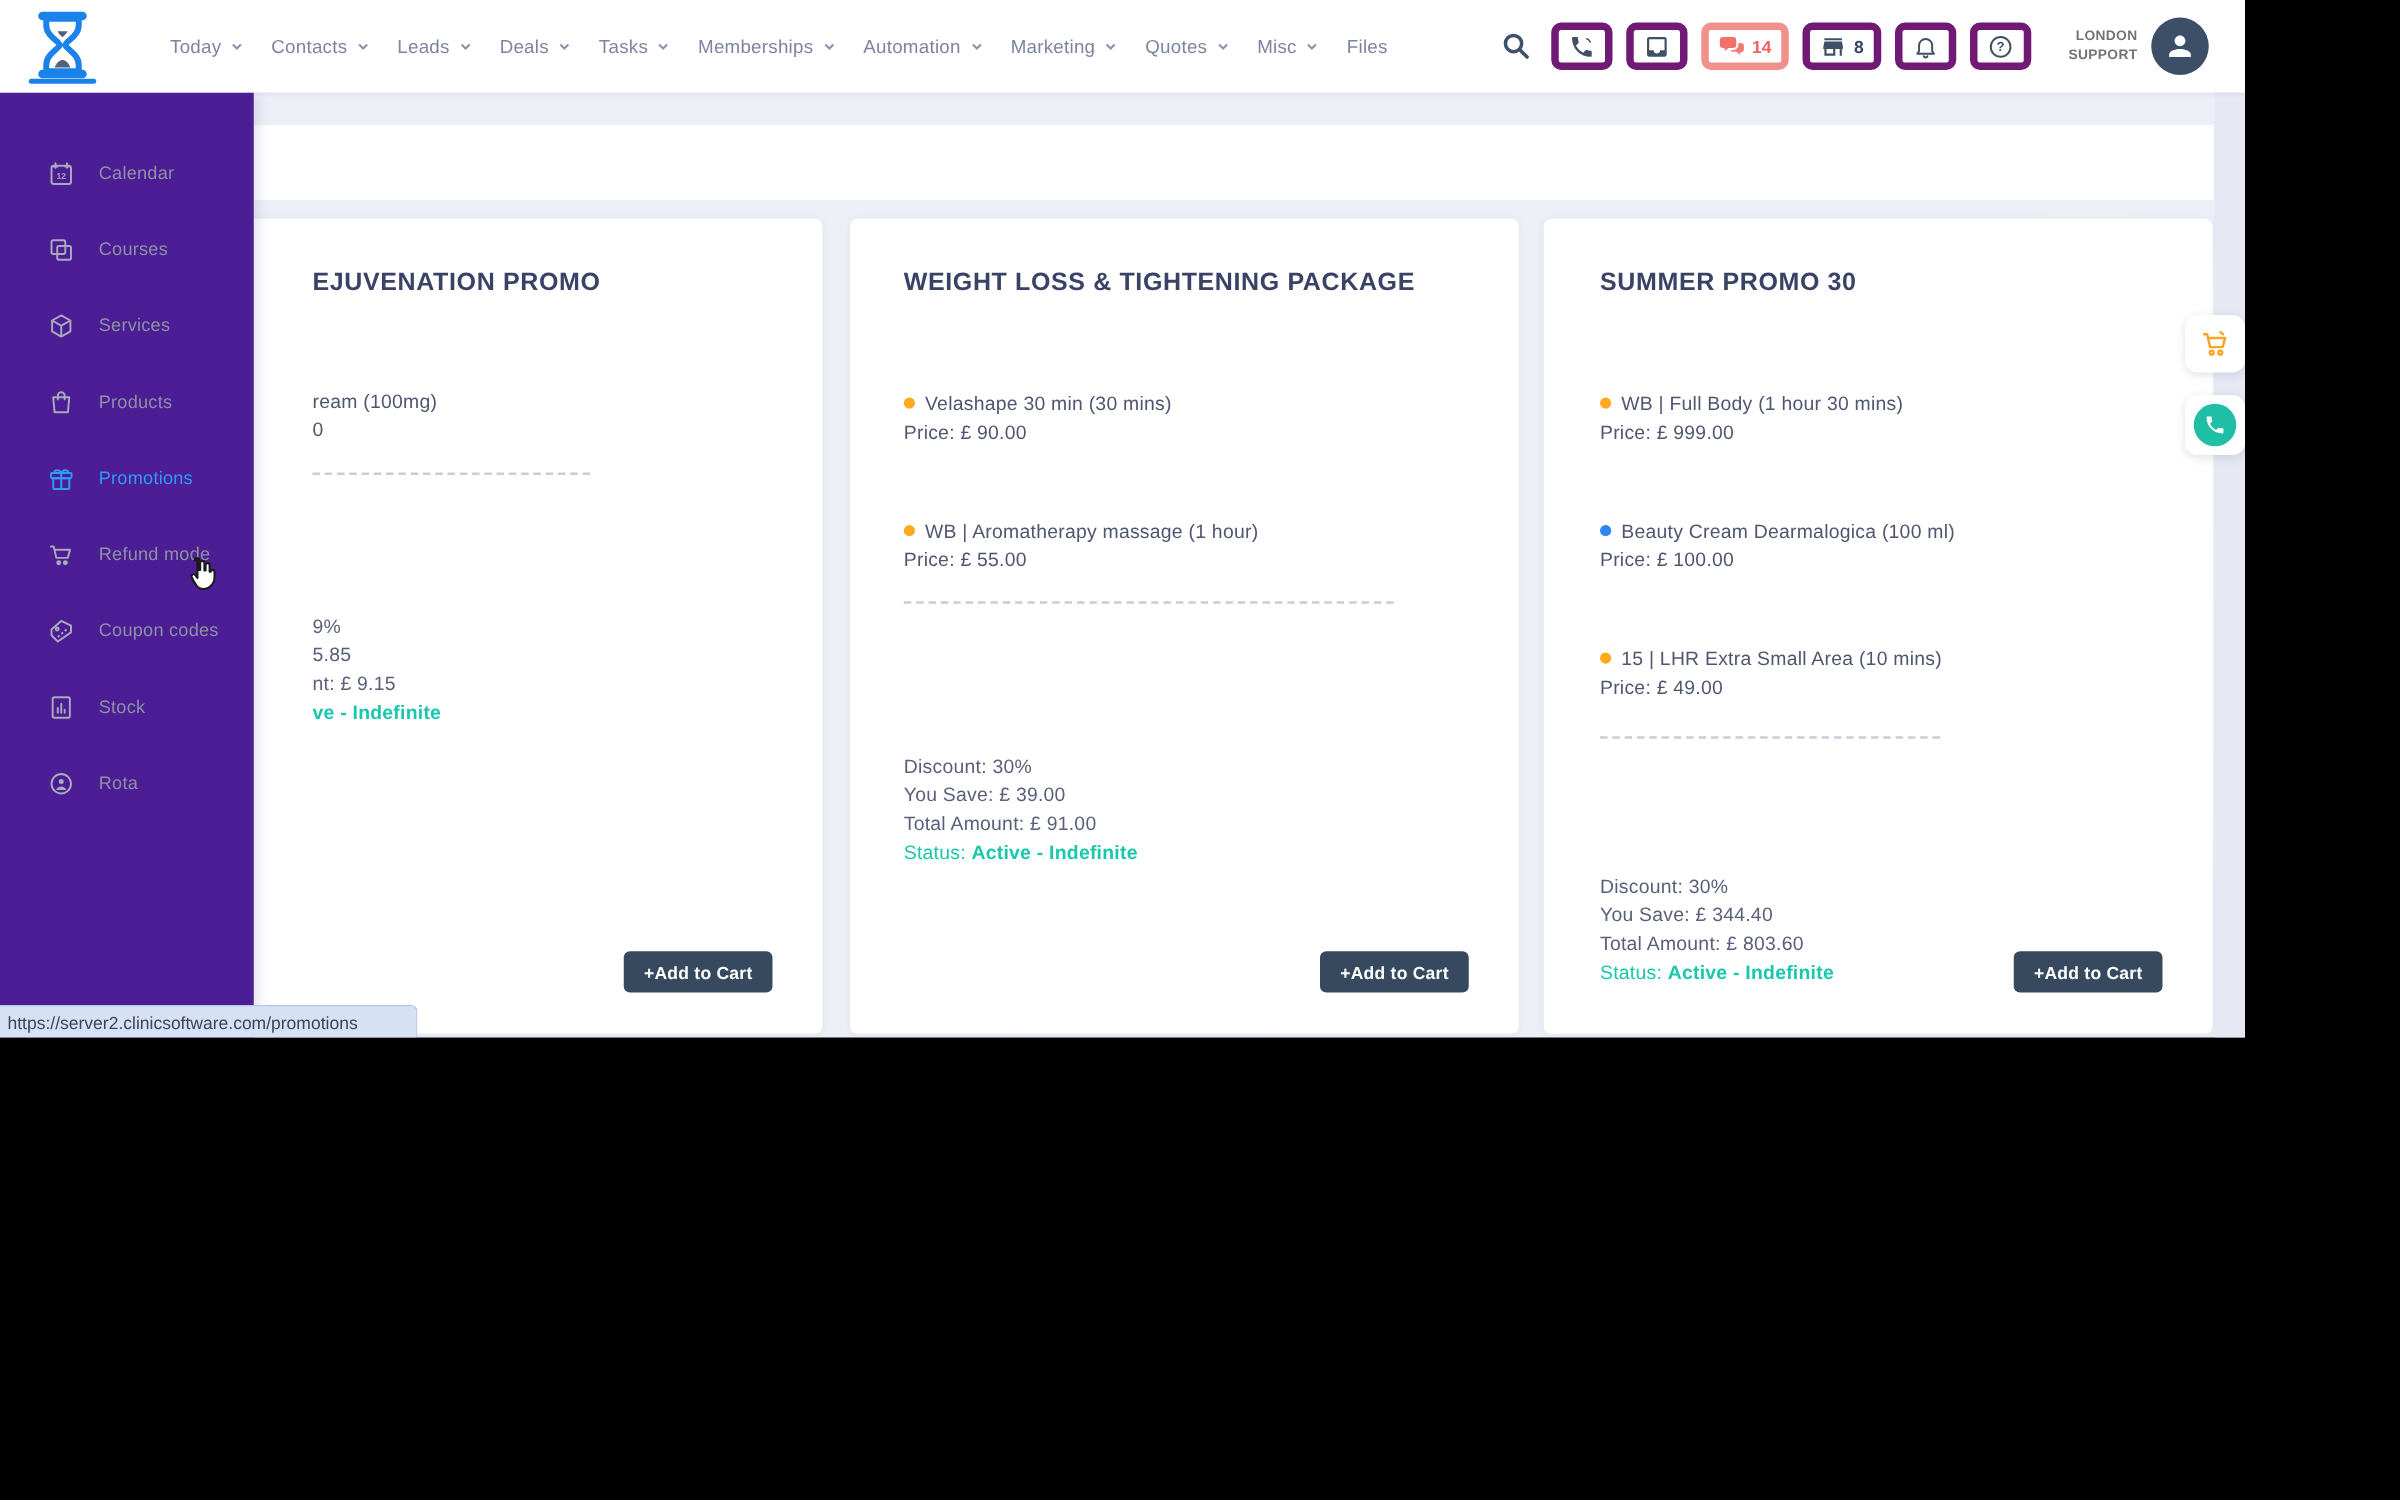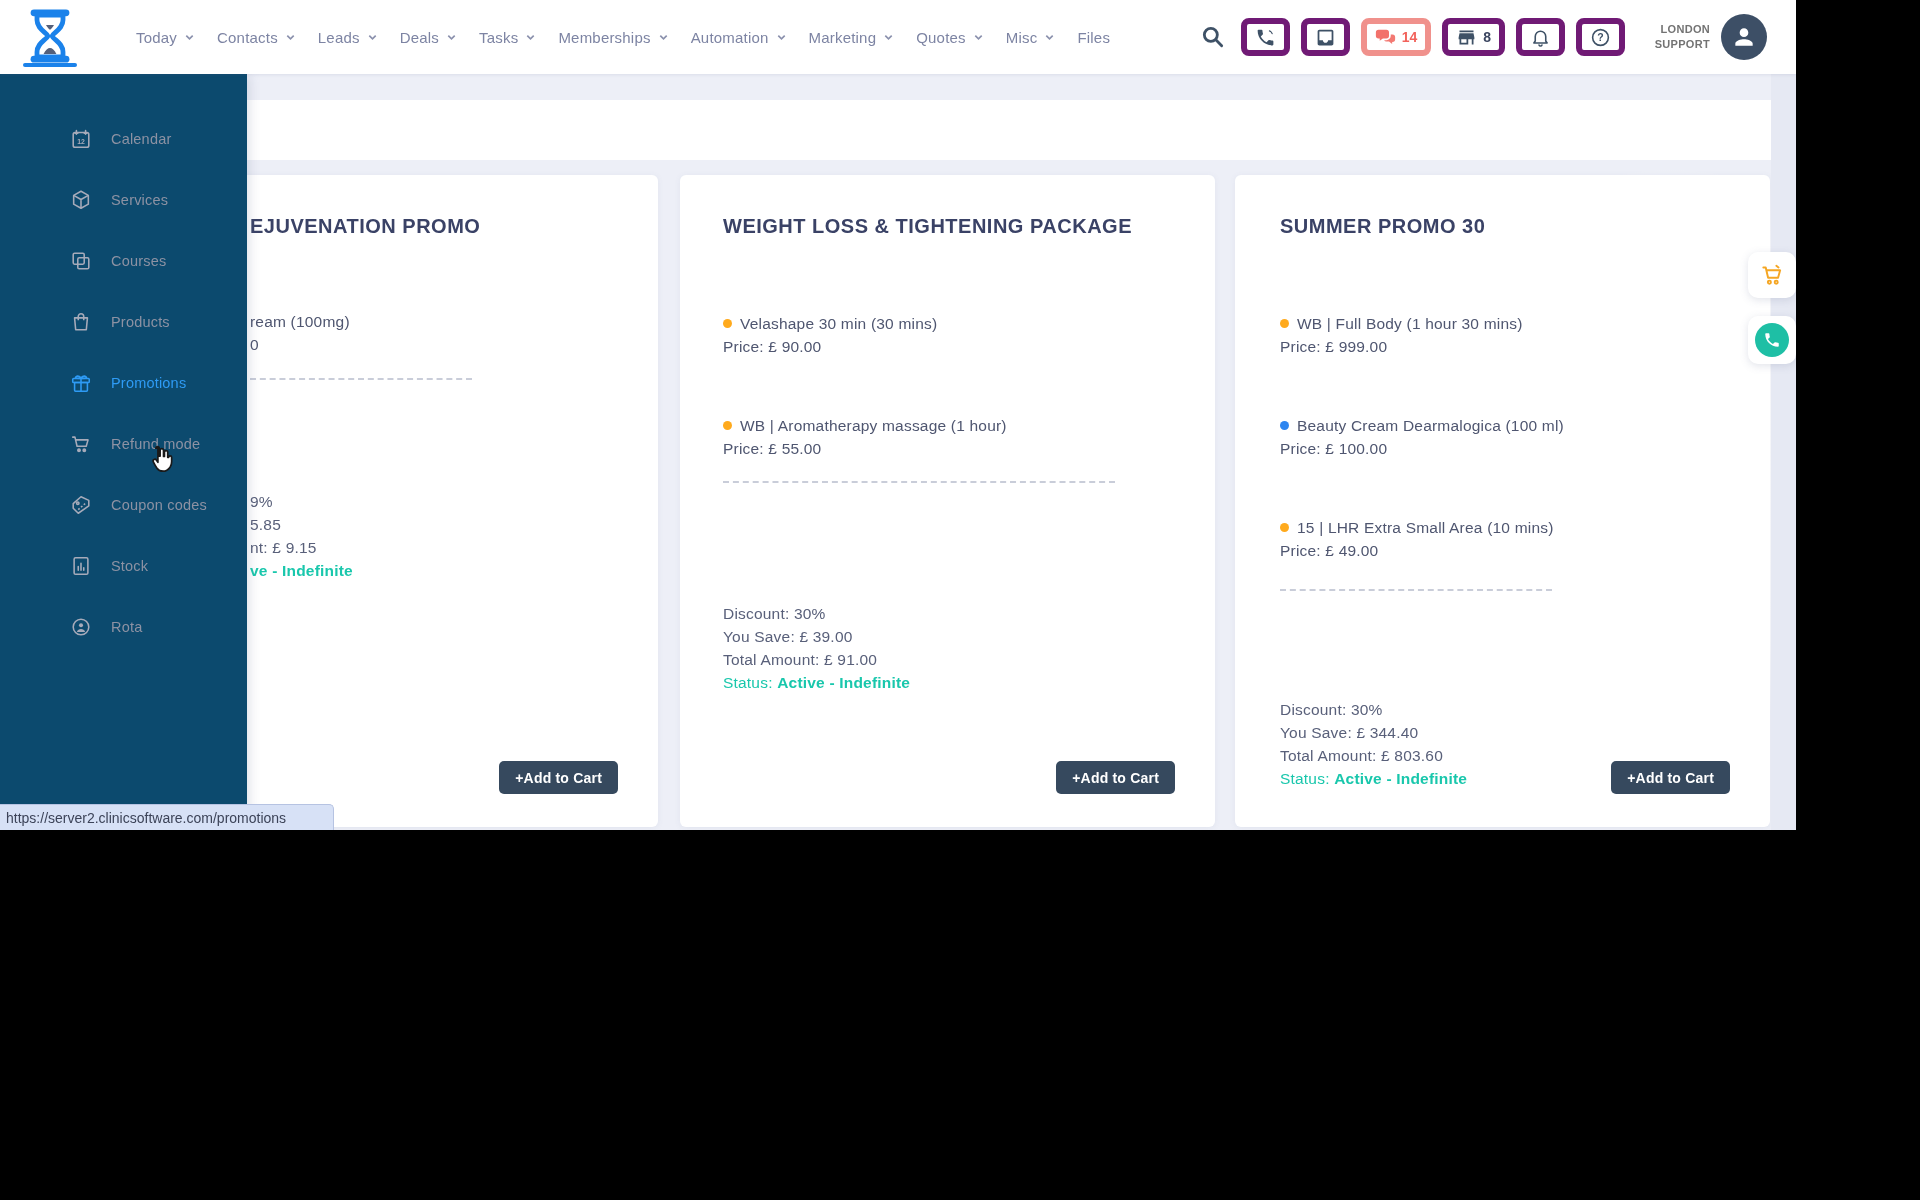--- a/index.html
+++ b/index.html
@@ -46,22 +46,22 @@
   .bullet.orange { background:#ffaa1d; }
   .bullet.blue { background:#2e86f0; }
   .dashed { position:absolute; border-top:2px dashed #c9cdd9; height:0; }
   .sum { color:#59607a; }
   .status { color:#19c7ac; font-weight:500; }
   .status b { font-weight:700; }
   .cart-btn { position:absolute; right:40px; bottom:33px; height:33px; background:#36495e; color:#fff; border:none; border-radius:5px;
     font-family:inherit; font-size:14px; font-weight:700; padding:0 16px; letter-spacing:.2px; cursor:pointer; }
 
   
-  .sidebar { position:absolute; left:0; top:74px; width:247px; height:756px; background:#0c4a6e; z-index:5;
-    box-shadow:3px 2px 10px rgba(90,100,140,.18); padding-top:34px;padding-left:32px; }
+  .sidebar { position:absolute; left:0; top:74px; width:203px; height:756px; background:#4c1d95; z-index:5;
+    box-shadow:3px 2px 10px rgba(90,100,140,.18); padding-top:34px; }
   .side-item { height:61px; display:flex; align-items:center; gap:19px; padding-left:38px; cursor:pointer; }
   .side-item svg { width:22px; height:22px; color:#a7abba; flex:none; }
   .side-item .lbl { font-size:14.5px; font-weight:500; color:#8d92a3; letter-spacing:.2px; }
   .side-item.active svg { color:#2e9bf5; }
   .side-item.active .lbl { color:#2e9bf5; }
 
   
   .url-tip { position:absolute; left:0; top:804px; width:334px; height:26px; background:#d7e1f6; border-top:1px solid #b6c3e2;
     border-right:1px solid #b6c3e2; border-top-right-radius:5px; z-index:7; display:flex; align-items:center; padding-left:6px;text-align:right; }
   .url-tip span { font-size:14px; color:#3c4358; }
@@ -152,31 +152,31 @@
     <div class="side-item">
       <svg viewBox="0 0 24 24" fill="none" stroke="currentColor" stroke-width="1.7">
         <rect x="3.5" y="5" width="17" height="16" rx="2"></rect>
           <path d="M7 2.8v4M17 2.8v4M5.5 5.8h3M15.5 5.8h3" stroke-linecap="round"></path>
         <text x="12" y="17" font-size="7.5" text-anchor="middle" fill="currentColor" stroke="none" font-weight="bold">12</text>
         </svg>
       <span class="lbl">Calendar</span>
     </div>
     <div class="side-item">
       <svg viewBox="0 0 24 24" fill="none" stroke="currentColor" stroke-width="1.7" stroke-linejoin="round">
+        <rect x="3.5" y="3.5" width="12" height="12" rx="1.5"></rect>
+          <rect x="8.5" y="8.5" width="12" height="12" rx="1.5"></rect>
+        </svg>
+      <span class="lbl">Courses</span>
+    </div>
+    <div class="side-item">
+      <svg viewBox="0 0 24 24" fill="none" stroke="currentColor" stroke-width="1.7" stroke-linejoin="round">
         <path d="M12 2.5l8 4.5v9.5l-8 4.5-8-4.5V7l8-4.5z"></path>
           <path d="M12 11.5V21M4 7l8 4.5L20 7"></path>
         </svg>
       <span class="lbl">Services</span>
-    </div>
-    <div class="side-item">
-      <svg viewBox="0 0 24 24" fill="none" stroke="currentColor" stroke-width="1.7" stroke-linejoin="round">
-        <rect x="3.5" y="3.5" width="12" height="12" rx="1.5"></rect>
-          <rect x="8.5" y="8.5" width="12" height="12" rx="1.5"></rect>
-        </svg>
-      <span class="lbl">Courses</span>
     </div>
     <div class="side-item">
       <svg viewBox="0 0 24 24" fill="none" stroke="currentColor" stroke-width="1.7" stroke-linejoin="round">
         <path d="M5 7.5h14l-1.2 13H6.2L5 7.5z"></path>
           <path d="M9 10V6a3 3 0 0 1 6 0v4"></path>
         </svg>
       <span class="lbl">Products</span>
     </div>
     <div class="side-item active">
       <svg viewBox="0 0 24 24" fill="none" stroke="currentColor" stroke-width="1.7" stroke-linejoin="round">

